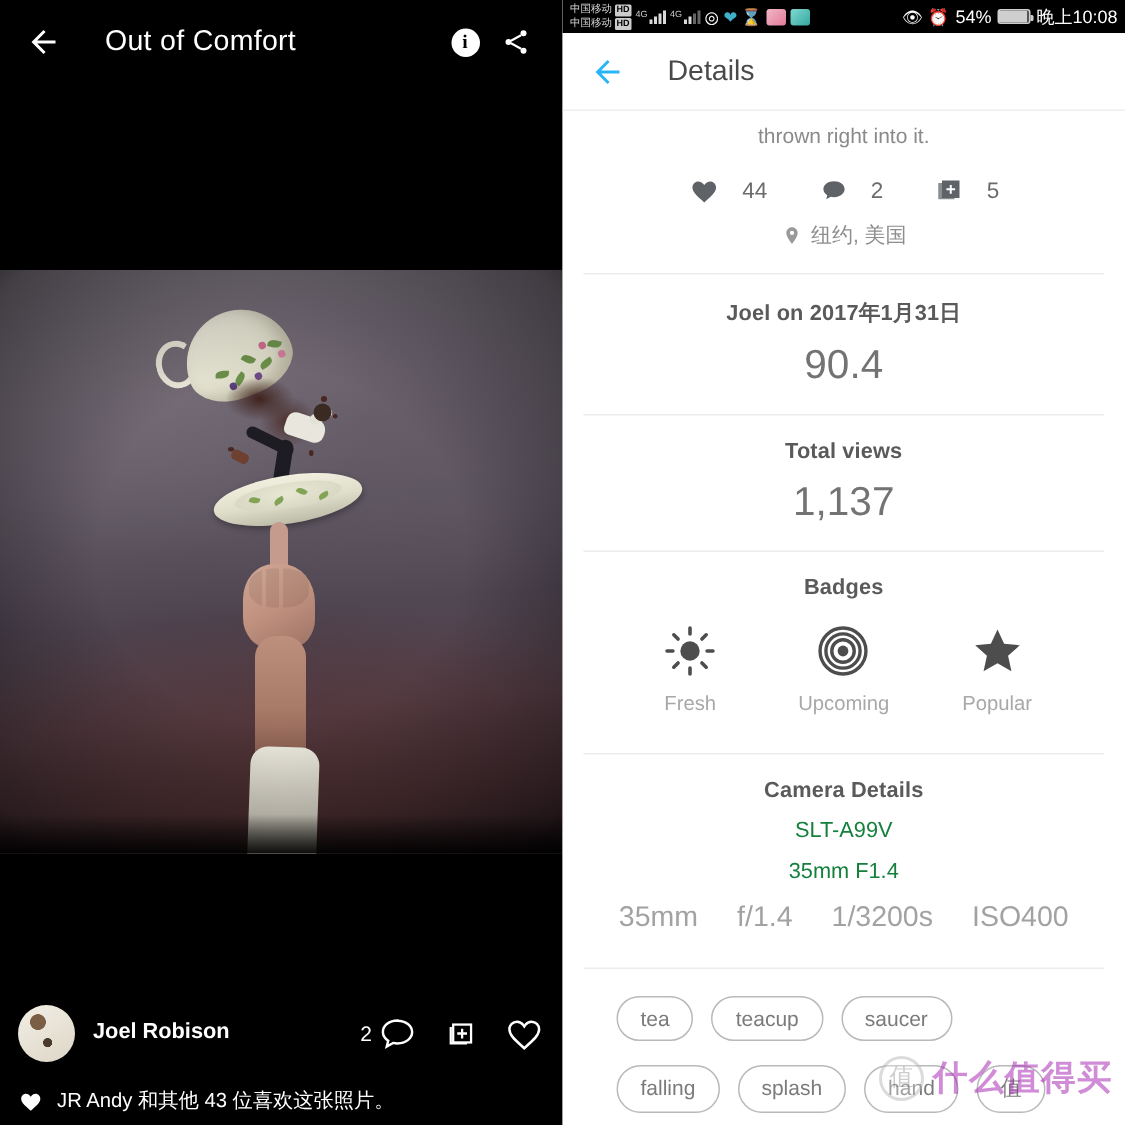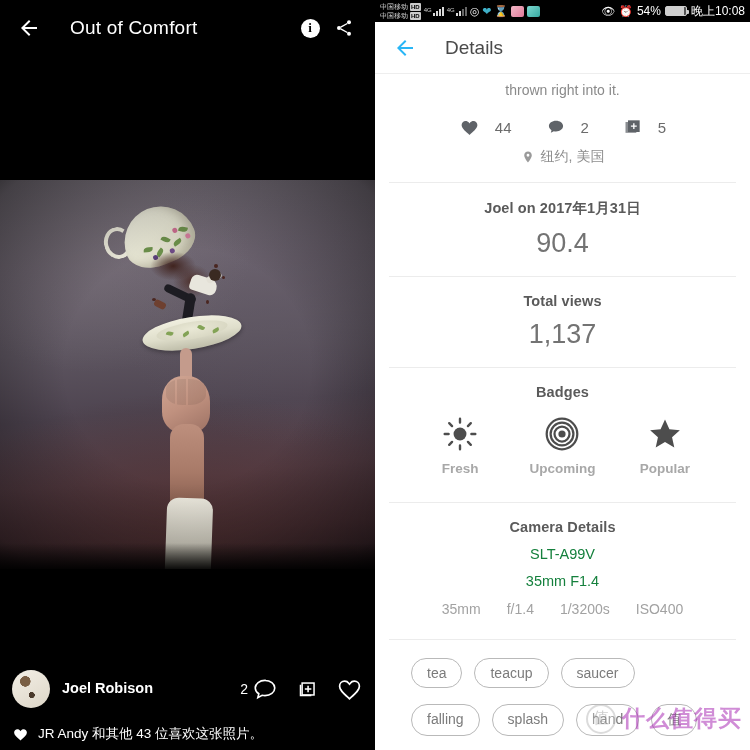--- a/index.html
+++ b/index.html
@@ -277,27 +277,27 @@
     font-size: 14.5px; color: #5a5a5a; font-weight: bold; letter-spacing: .1px;
   }
   .big-value {
     font-size: 27px; color: #737373; margin-top: 10px; font-weight: 400;
   }
 
   .badges-row {
     display: flex; justify-content: space-around;
     align-items: flex-start; padding: 16px 34px 0;
   }
-  .badge { display: flex; flex-direction: column; align-items: center; gap: 9px; width: 84px; font-weight: bold; }
+  .badge { display: flex; flex-direction: column; align-items: center; gap: 9px; width: 84px; }
   .badge-label { font-size: 13.5px; color: #a8a8a8; }
 
   .cam-line { font-size: 14.5px; color: #15803d; margin-top: 11px; }
   .cam-specs {
     display: flex; justify-content: center; gap: 26px;
-    margin-top: 12px; font-size: 14px; color: #a2a2a2;
+    margin-top: 12px; font-size: 19px; color: #a2a2a2;
   }
 
   .tags {
     display: flex; flex-wrap: wrap; gap: 16px 12px;
     padding: 18px 36px 0;
   }
   .tag {
     border: 1px solid #b9b9b9; border-radius: 16px;
     padding: 6px 15px; font-size: 14px; color: #7b7b7b;
     background: #fff; white-space: nowrap;

